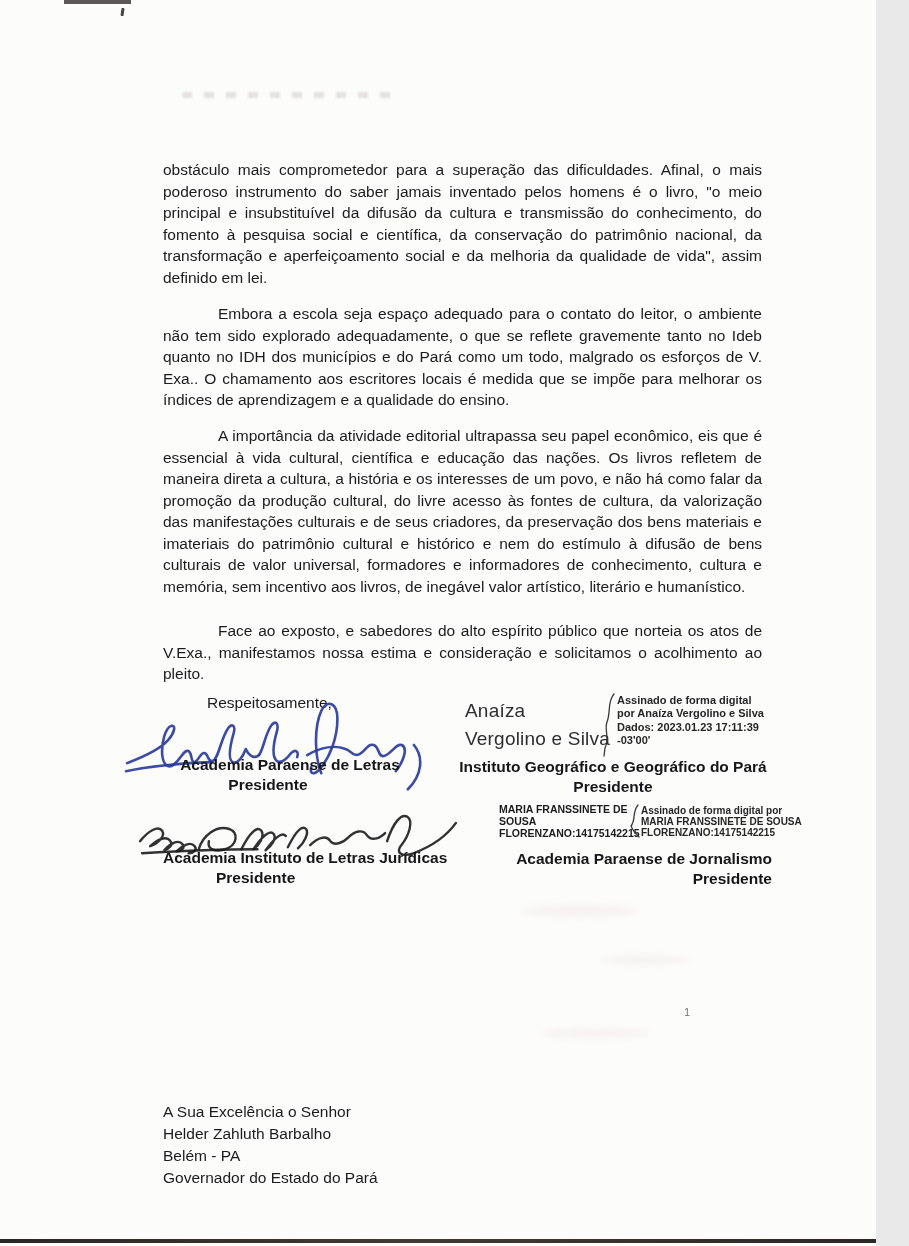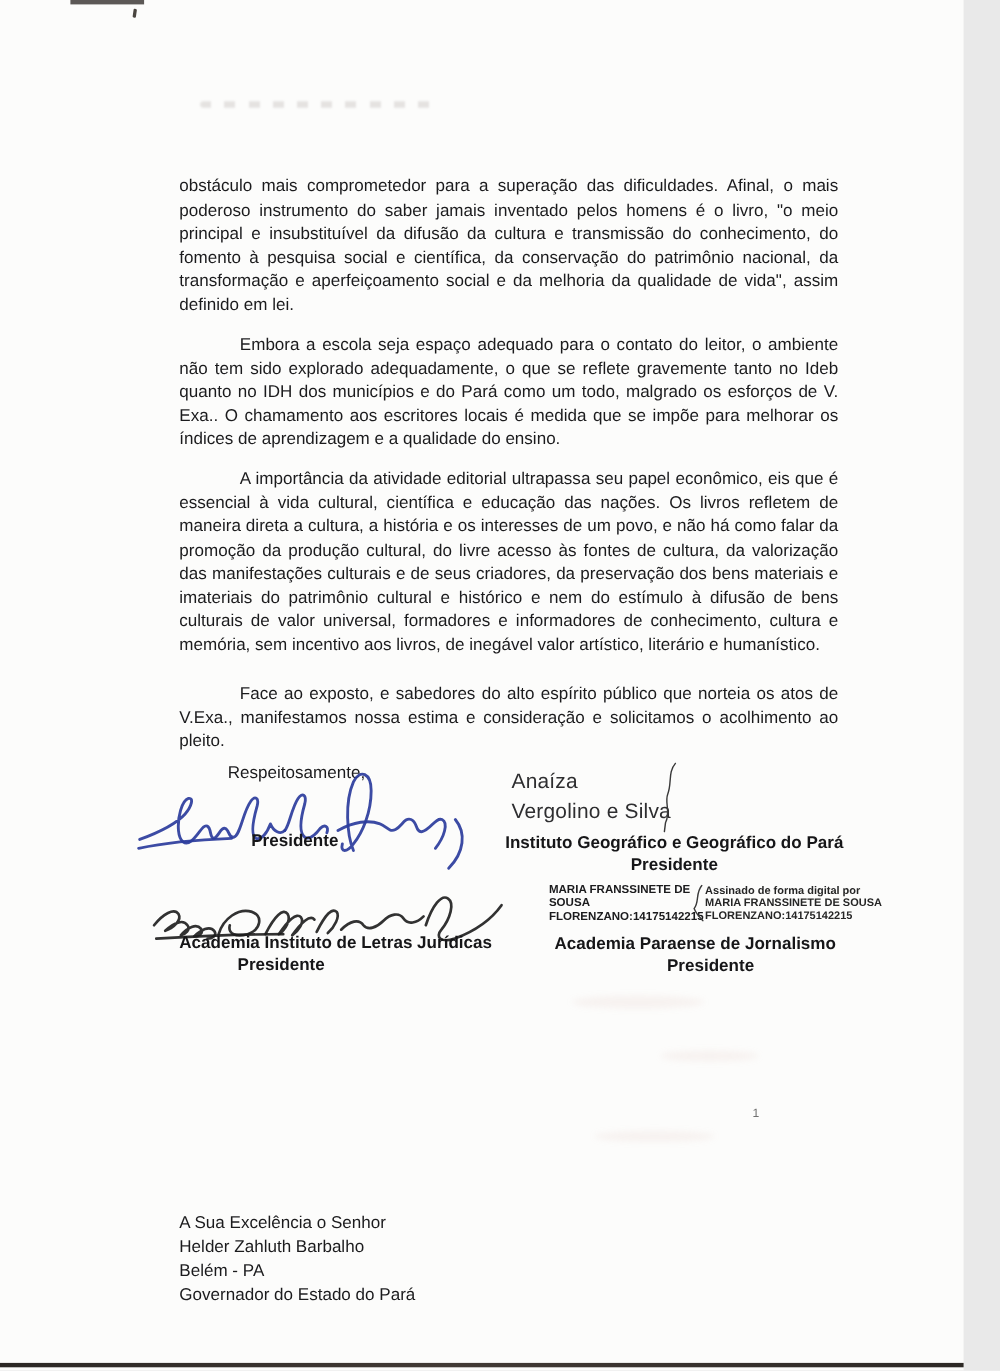--- a/index.html
+++ b/index.html
@@ -37,21 +37,21 @@
   #sig2{left:136px;top:800px;}
   #sig2 path{fill:none;stroke:#1c1c1c;stroke-width:2.4;stroke-linecap:round;stroke-linejoin:round;opacity:.9;}
 
   
   .orgblock{position:absolute;font-size:15.5px;line-height:20px;font-weight:600;color:#161618;}
   #org1{left:148px;top:755px;width:284px;text-align:center;}
   #org1 .role{margin-right:44px;}
   #org2{left:455px;top:757px;width:316px;text-align:center;}
   #org3{left:163px;top:848px;width:320px;text-align:left;}
   #org3 .role{text-indent:53px;}
-  #org4{left:492px;top:849px;width:280px;text-align:center;}
+  #org4{left:492px;top:849px;width:280px;text-align:right;}
   #org4 .role{text-indent:28px;}
 
   
   .digname{position:absolute;left:465px;top:697px;font-size:19px;line-height:27.5px;
     font-weight:500;color:#2e2e30;letter-spacing:.2px;}
   .bracket{position:absolute;}
   #br1{left:602px;top:692px;}
   #br2{left:628px;top:804px;}
   .bracket path{fill:none;stroke:#3a3a3a;stroke-width:1.3;stroke-linecap:round;}
   .stamp{position:absolute;font-weight:600;color:#262626;white-space:nowrap;}
@@ -84,30 +84,37 @@
 
   <svg id="sig1" class="sig" width="302" height="94" viewBox="0 0 300 92">
     <path d="M2,72 C30,66 60,64 86,63"></path>
     <path d="M3,64 C22,57 36,50 44,41 C50,34 52,26 47,27 C41,29 37,44 38,56 C39,66 44,70 50,65 C57,59 60,50 64,52 C68,54 66,63 70,63 C74,62 76,53 80,54 C84,55 83,63 88,62 C94,60 96,40 103,30 C107,24 111,26 109,34 C105,48 103,60 108,63 C113,65 118,58 121,50 C124,57 130,60 134,56"></path>
     <path d="M134,56 C138,52 140,36 146,27 C150,21 154,24 152,32 C148,46 147,58 152,62 C157,65 163,58 166,54 C170,50 174,52 172,58"></path>
     <path d="M196,74 C190,60 188,30 196,12 C202,0 212,4 212,20 C212,40 204,58 196,68 C190,76 184,76 186,68"></path>
     <path d="M182,56 C196,48 210,46 220,50 C226,52 228,58 234,55 C240,52 242,44 248,46 C254,48 252,58 258,57 C266,55 270,44 276,46 C282,49 278,62 270,72"></path>
     <path d="M288,46 C298,58 296,76 282,90"></path>
   </svg>
   <div id="org1" class="orgblock">
+    <div class="org">Academia Paraense de Letras</div>
     <div class="role">Presidente</div>
   </div>
 
   <div class="digname">
     <div>Anaíza</div>
     <div>Vergolino e Silva</div>
   </div>
   <svg id="br1" class="bracket" width="14" height="66" viewBox="0 0 14 66">
     <path d="M12,2 C5,10 9,20 5,30 C2,38 8,46 3,56 L2,64"></path>
   </svg>
+  <div id="stamp1" class="stamp">
+    <div>Assinado de forma digital</div>
+    <div>por Anaíza Vergolino e Silva</div>
+    <div>Dados: 2023.01.23 17:11:39</div>
+    <div>-03'00'</div>
+  </div>
   <div id="org2" class="orgblock">
     <div class="org">Instituto Geográfico e Geográfico do Pará</div>
     <div class="role">Presidente</div>
   </div>
 
   <svg id="sig2" class="sig" width="324" height="60" viewBox="0 0 320 58">
     <path d="M6,52 C40,50 80,48 120,48"></path>
     <path d="M4,40 C12,30 22,24 26,30 C29,35 22,42 14,45 C22,38 30,34 34,40 C37,44 32,48 28,49 C34,42 42,38 46,43 C49,47 44,50 40,50 C46,44 54,40 58,45 C61,49 56,52 52,52"></path>
     <path d="M62,48 C66,34 80,24 92,28 C102,32 100,44 88,48 C78,51 70,48 72,40"></path>
     <path d="M104,48 C112,32 120,24 124,30 C127,35 122,44 116,48 C124,36 132,28 136,33 C139,37 134,45 128,49 C136,38 144,30 148,35"></path>

